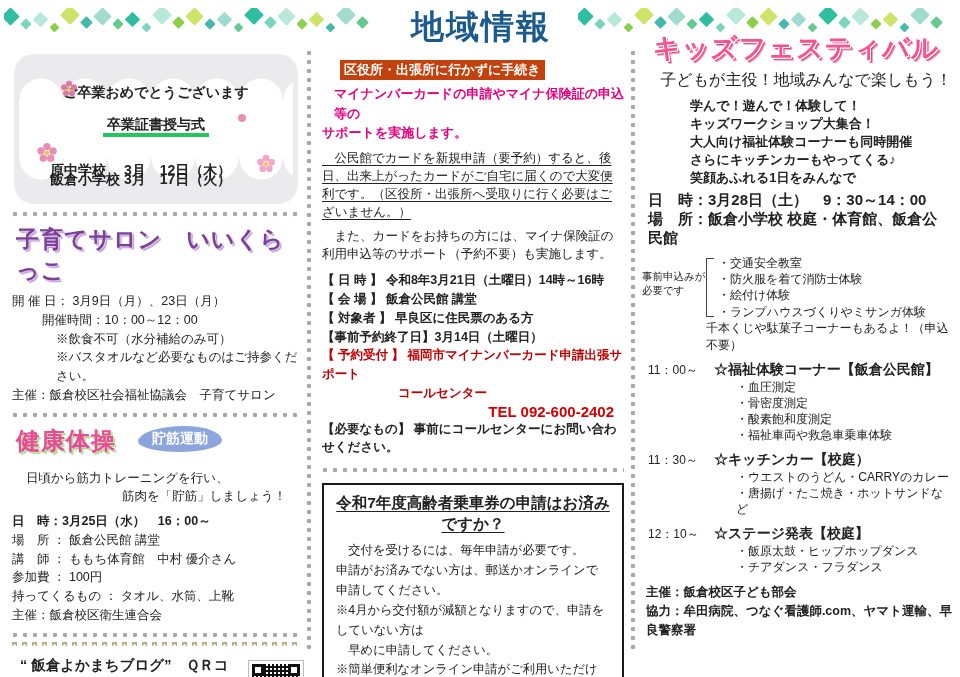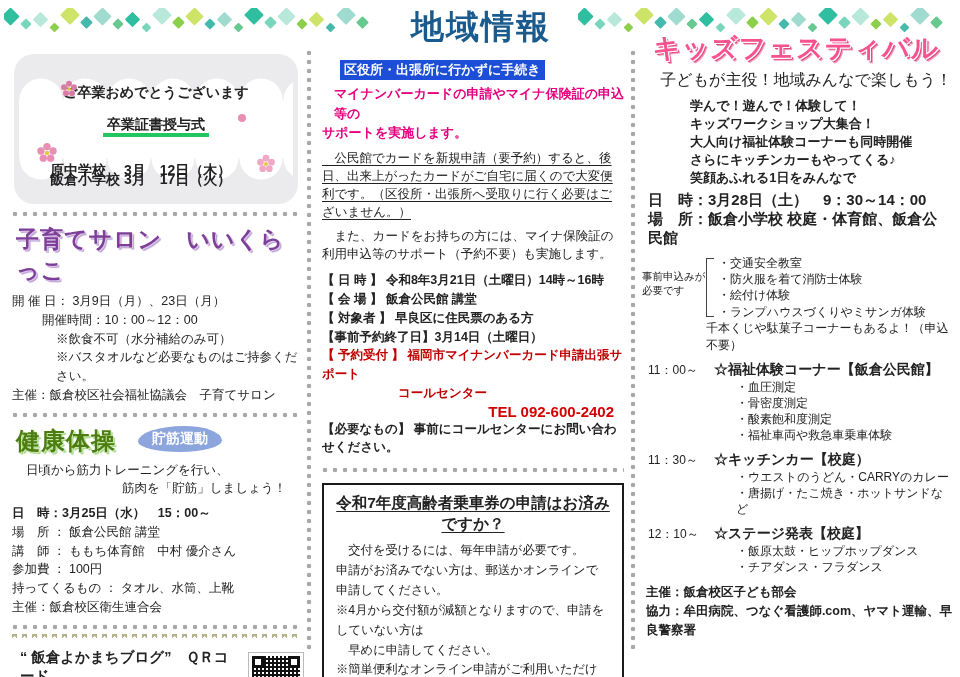--- a/index.html
+++ b/index.html
@@ -47,39 +47,39 @@
   .grad-l1{top:30px;}
   .grad-l2{top:62px;}
   .grad-l2 span{border-bottom:4px solid #22c55e;padding:0 4px 1px 4px;}
   .grad-s{position:absolute;left:36px;font-size:14px;font-weight:bold;text-align:left;}
   .grad-s1{top:108px;} .grad-s2{top:117px;}
   .flower{position:absolute;}
 
   
   .t-purple{font-size:23px;font-weight:bold;color:#7d3f98;letter-spacing:1px;
             text-shadow:1px 1px 0 #dcC7ea,2px 2px 1px #b79bd0;margin:2px 0 6px 4px;}
-  .t-green{font-size:24px;font-weight:bold;color:#4d7c0f;letter-spacing:1px;
-           text-shadow:1px 1px 0 #c9e9b2,2px 2px 1px #9ed37c;display:inline-block;margin:0 0 4px 4px;}
+  .t-green{font-size:24px;font-weight:bold;color:#ec4899;letter-spacing:1px;
+           text-shadow:1px 1px 0 #c9e9b2,2px 2px 1px #9ed37c;display:inline-block;margin:0 0 12px 4px;}
   .badge-cloud{display:inline-block;background:#8ca5dd;color:#fff;font-weight:bold;font-size:14px;
                padding:4px 14px;margin-left:22px;vertical-align:6px;
                border-radius:55% 45% 50% 50%/60% 55% 45% 40%;}
   .ind1{padding-left:14px;} .ind2{padding-left:30px;} .ind3{padding-left:44px;}
   .blog{display:flex;align-items:flex-start;gap:10px;padding:2px 0 2px 8px;}
   .blog .bt1{font-size:14.5px;font-weight:bold;}
 
   
   .qr{position:relative;flex:0 0 auto;
       background-image:repeating-linear-gradient(0deg,#111 0 2px,transparent 2px 4px),
                        repeating-linear-gradient(90deg,#111 0 2px,#fff 2px 4px);
       outline:2px solid #fff;box-shadow:0 0 0 3px #fff,0 0 0 4px #bbb;}
   .qr i{position:absolute;width:12px;height:12px;border:3px solid #111;background:#fff;box-sizing:border-box;}
   .qr i:nth-child(1){top:0;left:0;} .qr i:nth-child(2){top:0;right:0;} .qr i:nth-child(3){bottom:0;left:0;}
 
   
-  .hl{display:inline-block;background:#1d4ed8;color:#fff;font-weight:bold;font-size:13px;
+  .hl{display:inline-block;background:#c2410c;color:#fff;font-weight:bold;font-size:13px;
       padding:1px 4px;margin:4px 0 4px 18px;}
   .pink{color:#e5007f;font-weight:bold;font-size:13px;line-height:1.5;}
   .pink.i1{padding-left:12px;}
   .mn-para{font-size:12.5px;line-height:1.45;margin-top:6px;}
   .u{text-decoration:underline;text-underline-offset:3px;}
   .mn-items{margin-top:8px;}
   .mn-items .ln{font-weight:bold;font-size:12.5px;line-height:1.5;}
   .red{color:#c00000;}
   .tel{text-align:right;font-size:15px;font-weight:bold;color:#d40000;padding-right:10px;}
 
@@ -176,21 +176,21 @@
     </div>
 
     <div class="hdots"></div>
 
     <div>
       <div>
         <span class="t-green">健康体操</span><span class="badge-cloud">貯筋運動</span>
       </div>
       <div class="ln ind1">日頃から筋力トレーニングを行い、</div>
       <div class="ln" style="padding-left:110px">筋肉を「貯筋」しましょう！</div>
-      <div class="ln b" style="margin-top:6px">日　時：3月25日（水）　15：00～</div>
+      <div class="ln b" style="margin-top:6px">日　時：3月25日（水）　16：00～</div>
       <div class="ln">場　所 ： 飯倉公民館 講堂</div>
       <div class="ln">講　師 ： ももち体育館　中村 優介さん</div>
       <div class="ln">参加費 ： 100円</div>
       <div class="ln">持ってくるもの ： タオル、水筒、上靴</div>
       <div class="ln">主催：飯倉校区衛生連合会</div>
     </div>
 
     <div class="hdots" style="margin-bottom:3px"></div>
     <div class="zigzag"></div>
 

